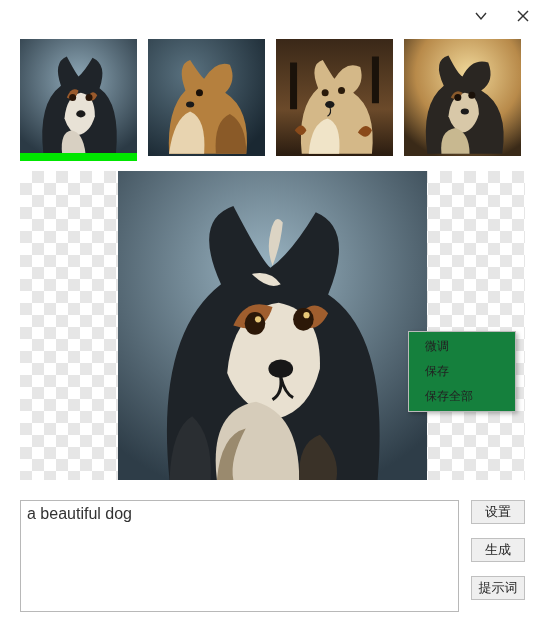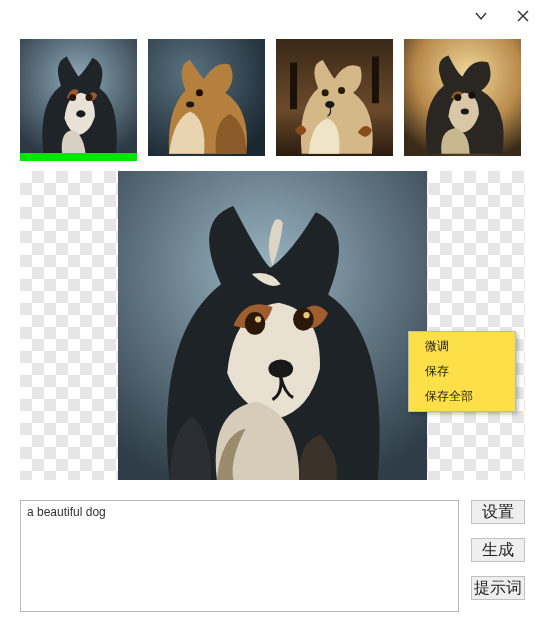--- a/index.html
+++ b/index.html
@@ -72,21 +72,21 @@
     width: 309px;
     height: 309px;
     position: relative;
     z-index: 1;
   }
   .preview svg { width: 100%; height: 100%; display: block; }
   .context-menu {
     position: absolute;
     left: 408px;
     top: 331px;
-    background: #fde047;
+    background: #15803d;
     border: 1px solid #bababa;
     box-shadow: 2px 2px 4px rgba(0,0,0,0.25);
     padding: 2px;
     z-index: 10;
     min-width: 108px;
   }
   .context-menu .mi {
     padding: 4px 14px 4px 14px;
     font-size: 12px;
     color: #222;
@@ -104,37 +104,37 @@
     flex: 1;
     position: relative;
   }
   textarea.prompt {
     width: 100%;
     height: 112px;
     resize: none;
     border: 1px solid #b8b8b8;
     padding: 4px 18px 4px 6px;
     font-family: inherit;
-    font-size: 12px;
+    font-size: 16px;
     color: #333;
     outline: none;
     overflow-y: scroll;
   }
   .btn-col {
     display: flex;
     flex-direction: column;
     gap: 14px;
   }
   button.sidebtn {
     width: 54px;
     height: 24px;
     background: #efefef;
     border: 1px solid #c0c0c0;
     font-family: inherit;
-    font-size: 16px;
+    font-size: 13px;
     color: #222;
     cursor: pointer;
   }
 </style>
 </head>
 <body>
 
 <div class="titlebar">
   <div class="ctrl">
     <svg width="14" height="14" viewBox="0 0 14 14">

